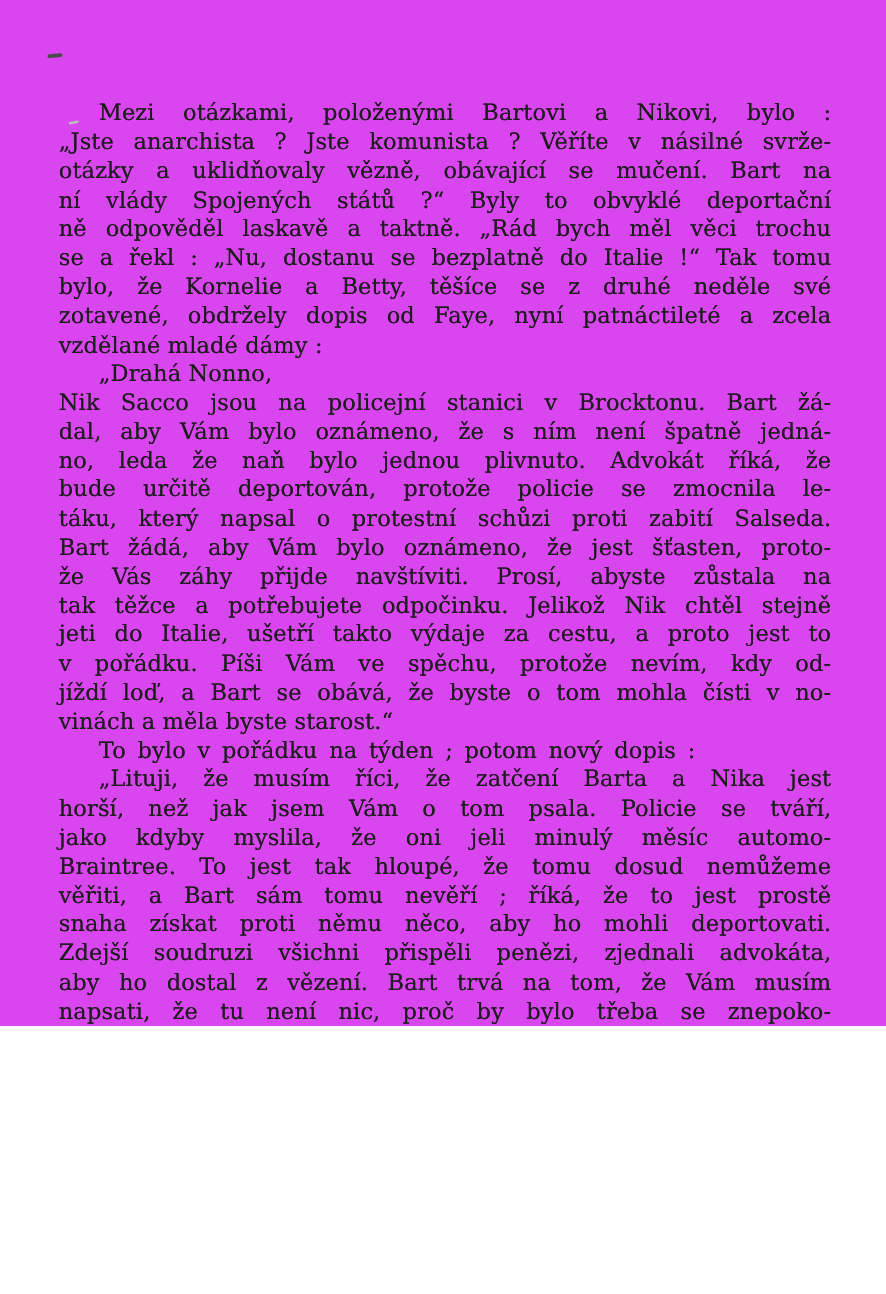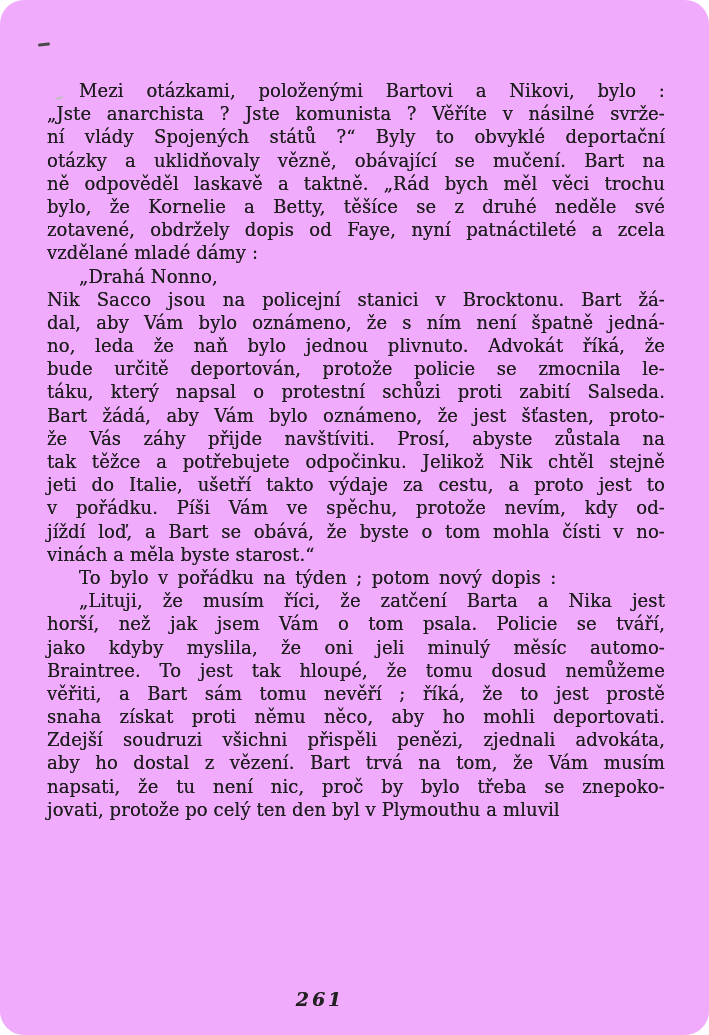--- a/index.html
+++ b/index.html
@@ -3,26 +3,25 @@
 <meta charset="utf-8">
 <style>
   html, body {
     margin: 0;
     padding: 0;
     background: #ffffff;
   }
   .scan-page {
     position: relative;
     width: 709px;
-    height: 1035px;
-    background: #f0abfc;
+    height: 821px;
+    background: #d946ef;
     overflow: hidden;
     font-family: "DejaVu Serif", "Liberation Serif", serif;
     color: #1d1d1d;
-    border-radius: 24px;
   }
   .text-block {
     position: absolute;
     left: 47px;
     top: 79px;
     width: 618px;
   }
   .line {
     font-size: 18px;
     line-height: 23.2px;
@@ -74,23 +73,24 @@
 </head>
 <body>
 
 <div class="scan-page">
   <div class="artifact-dash"></div>
   <div class="artifact-speck"></div>
 
   <div class="text-block">
     <div class="line indent">Mezi otázkami, položenými Bartovi a Nikovi, bylo :</div>
     <div class="line">„Jste anarchista ? Jste komunista ? Věříte v násilné svrže-</div>
+    <div class="line">otázky a uklidňovaly vězně, obávající se mučení. Bart na</div>
     <div class="line">ní vlády Spojených států ?“ Byly to obvyklé deportační</div>
-    <div class="line">otázky a uklidňovaly vězně, obávající se mučení. Bart na</div>
     <div class="line">ně odpověděl laskavě a taktně. „Rád bych měl věci trochu</div>
+    <div class="line">se a řekl : „Nu, dostanu se bezplatně do Italie !“ Tak tomu</div>
     <div class="line">bylo, že Kornelie a Betty, těšíce se z druhé neděle své</div>
     <div class="line">zotavené, obdržely dopis od Faye, nyní patnáctileté a zcela</div>
     <div class="line end">vzdělané mladé dámy :</div>
     <div class="line indent end">„Drahá Nonno,</div>
     <div class="line">Nik Sacco jsou na policejní stanici v Brocktonu. Bart žá-</div>
     <div class="line">dal, aby Vám bylo oznámeno, že s ním není špatně jedná-</div>
     <div class="line">no, leda že naň bylo jednou plivnuto. Advokát říká, že</div>
     <div class="line">bude určitě deportován, protože policie se zmocnila le-</div>
     <div class="line">táku, který napsal o protestní schůzi proti zabití Salseda.</div>
     <div class="line">Bart žádá, aby Vám bylo oznámeno, že jest šťasten, proto-</div>

